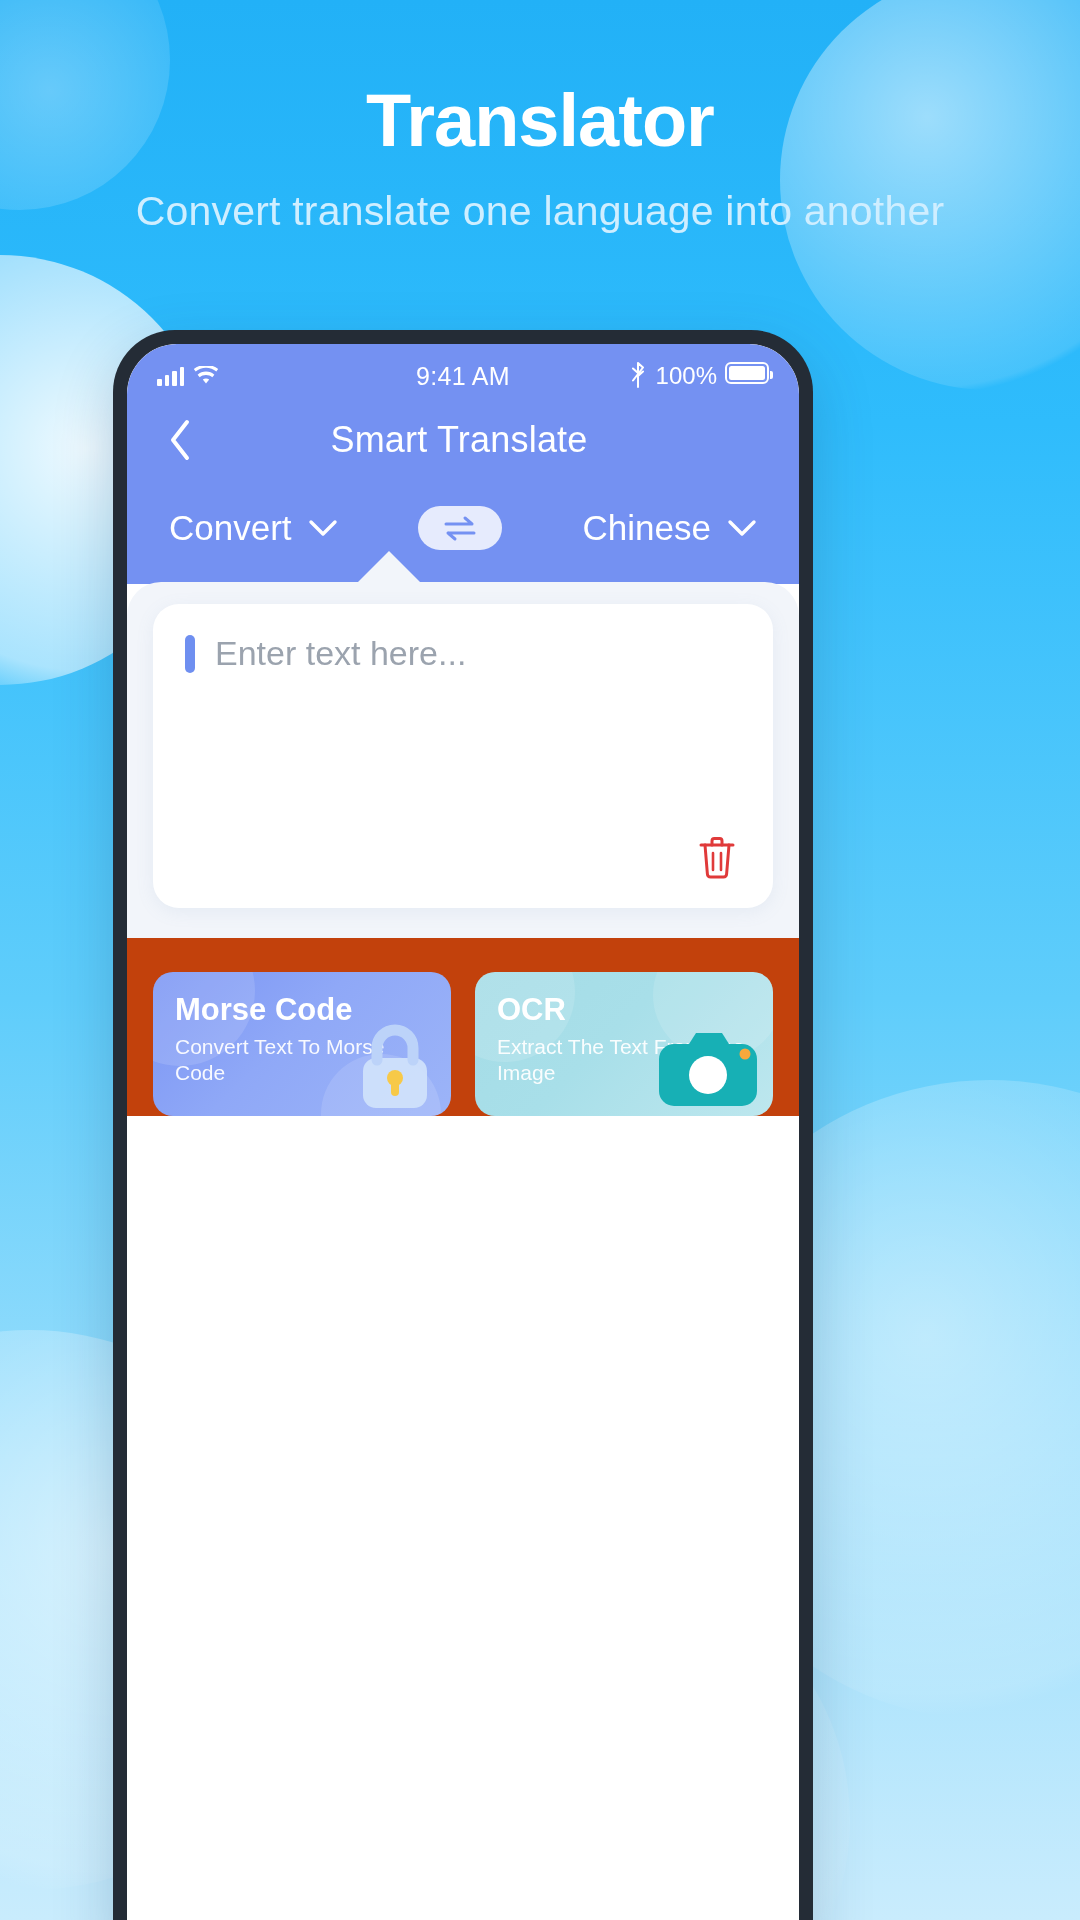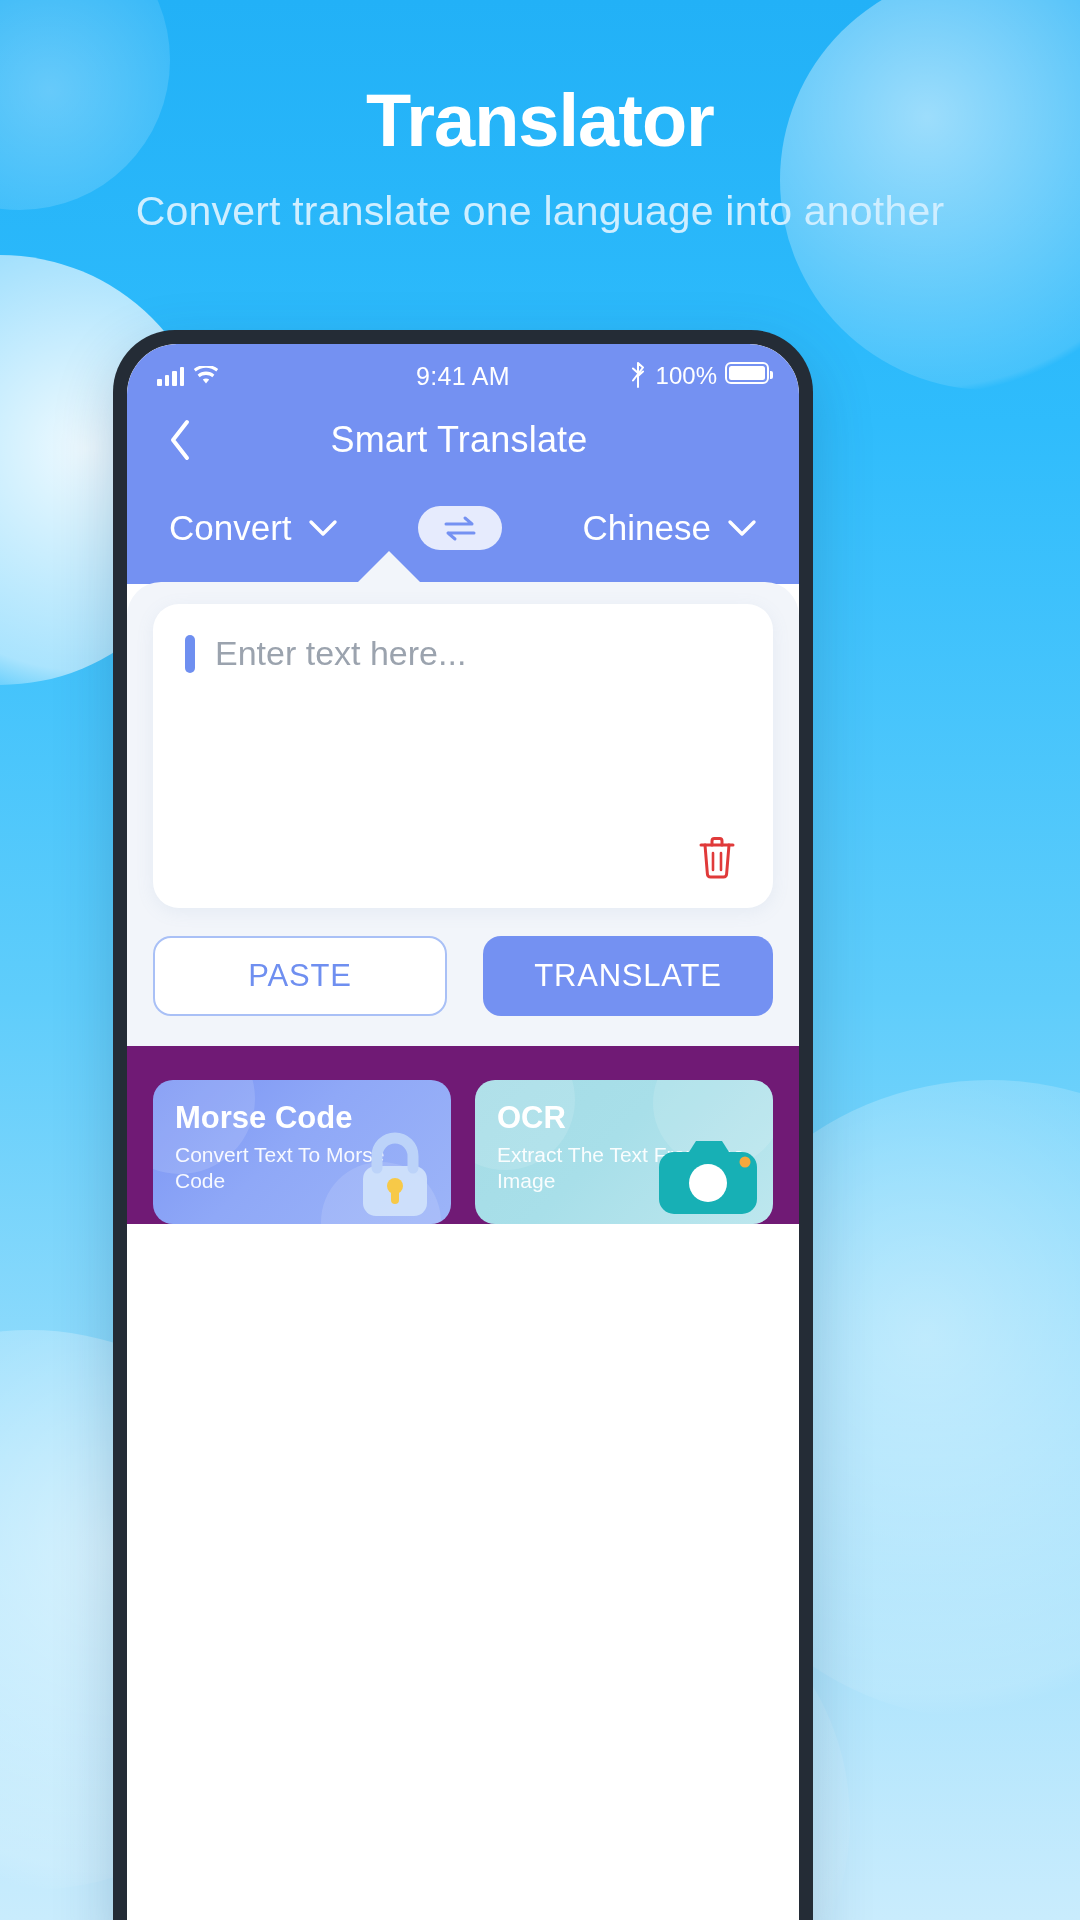--- a/index.html
+++ b/index.html
@@ -155,21 +155,21 @@
   .btn-row { display:flex; gap:36px; margin-top:28px; }
   .btn {
     flex:1; height:80px; border-radius:18px; display:flex; align-items:center;
     justify-content:center; font-size:31px; letter-spacing:.8px; cursor:pointer;
   }
   .btn-paste { background:#ffffff; border:2px solid #a9c0f6; color:#6f8ff0; }
   .btn-translate { background:#7491f2; color:#ffffff; }
 
   
   .features {
-    display:flex; gap:24px; padding:34px 26px 0 26px; background:#701a75;
+    display:flex; gap:24px; padding:34px 26px 0 26px; background:#c2410c;
   }
   .fcard {
     flex:1; height:144px; border-radius:20px; position:relative; overflow:hidden;
     padding:20px 22px; cursor:pointer;
   }
   .fcard.morse {
     background: linear-gradient(135deg,#7b95f4 0%, #8fa8f7 45%, #9cb4f8 100%);
   }
   .fcard.ocr {
     background: linear-gradient(135deg,#a5dce6 0%, #a8dfe9 45%, #bde7ee 100%);
@@ -277,24 +277,20 @@
           <span class="placeholder">Enter text here...</span>
         </div>
         <svg class="trash" viewBox="0 0 44 48">
           <path d="M6 11h32" stroke="#e03a3a" stroke-width="3" stroke-linecap="round" fill="none"></path>
           <path d="M17 11V7c0-1.3 1-2.4 2.3-2.4h5.4C26 4.6 27 5.7 27 7v4" stroke="#e03a3a" stroke-width="3" fill="none" stroke-linecap="round"></path>
           <path d="M10 11l2.4 29c.1 1.7 1.5 3 3.2 3h12.8c1.7 0 3.1-1.3 3.2-3L34 11" stroke="#e03a3a" stroke-width="3" fill="none" stroke-linecap="round" stroke-linejoin="round"></path>
           <path d="M18 19v17M26 19v17" stroke="#e03a3a" stroke-width="2.6" stroke-linecap="round" fill="none"></path>
         </svg>
       </div>
 
-      <div class="btn-row">
-        <div class="btn btn-paste">PASTE</div>
-        <div class="btn btn-translate">TRANSLATE</div>
-      </div>
     </div>
 
     <div class="features">
 
       <div class="fcard morse">
         <div class="bubble" style="width:150px;height:150px;left:-48px;top:-56px;"></div>
         <div class="bubble" style="width:120px;height:120px;right:10px;bottom:-58px;"></div>
         <div class="f-title">Morse Code</div>
         <div class="f-sub">Convert Text To Morse Code</div>
         <svg class="lock" viewBox="0 0 80 86">

